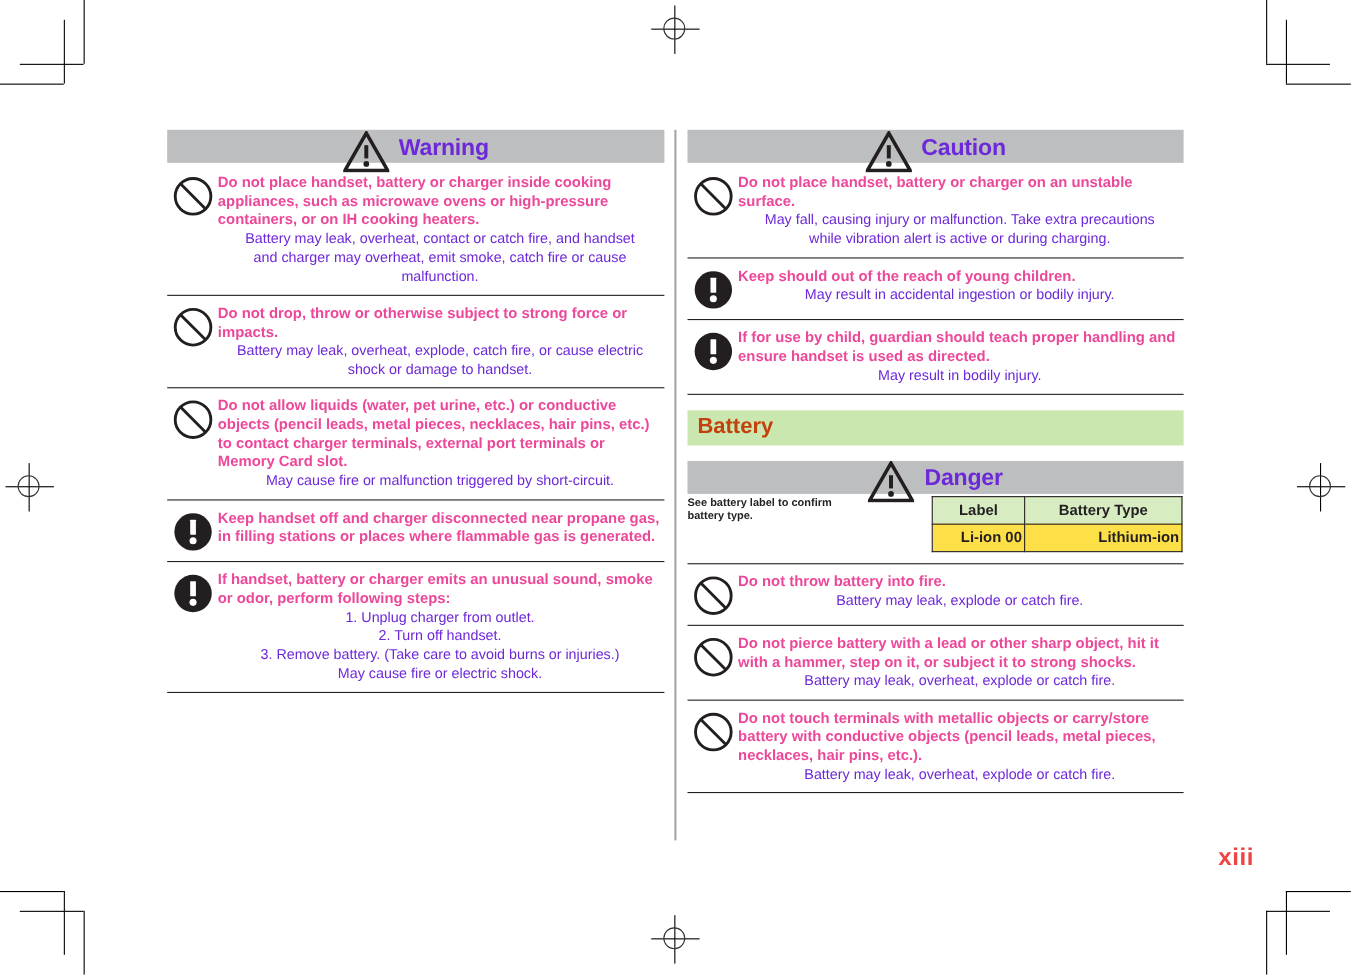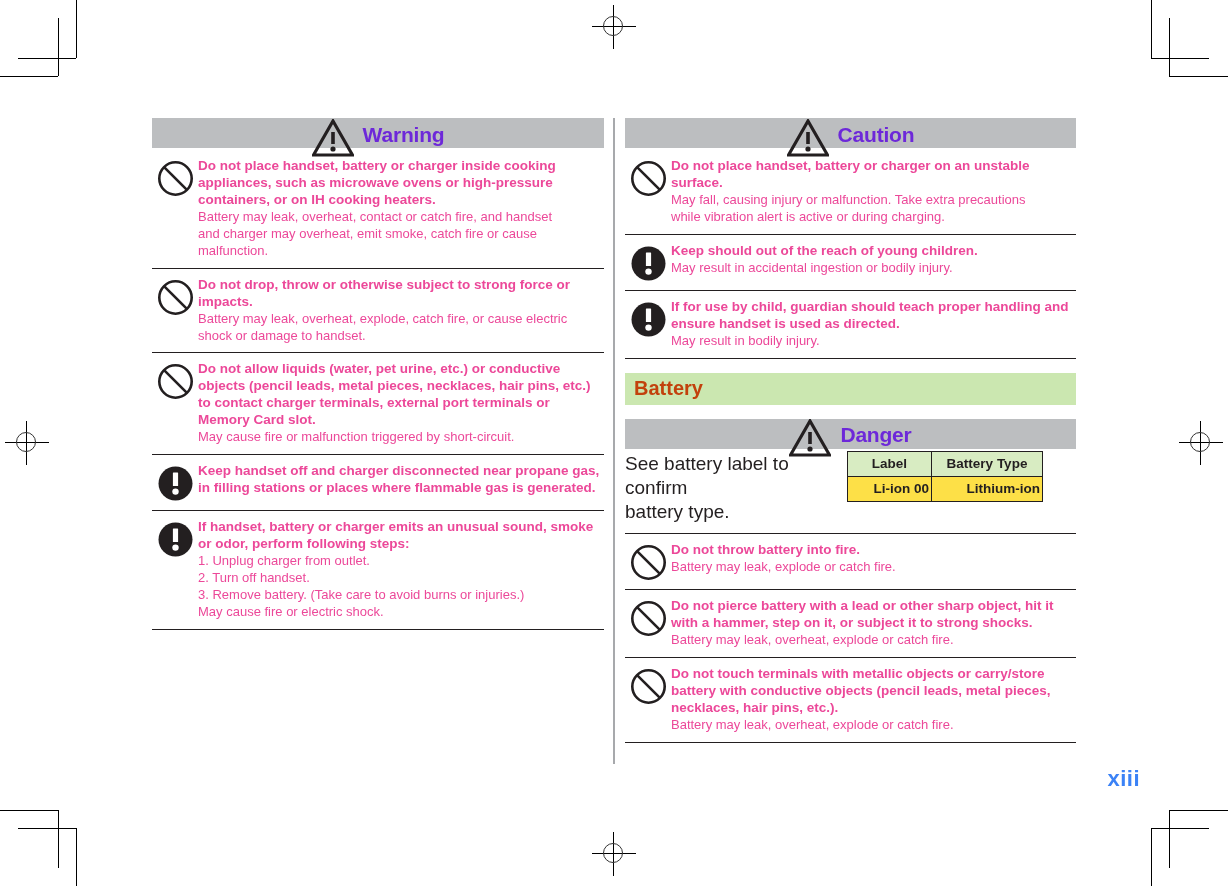--- a/index.html
+++ b/index.html
@@ -123,44 +123,45 @@
   .item-title {
     font-size: 13.5px;
     font-weight: bold;
     line-height: 1.26;
     color: #ec4899;
     margin: 0 0 1px 0;
   }
   .item-desc {
     font-size: 13px;
     line-height: 1.30;
-    color: #ec4899;
+    color: #6d28d9;
     margin: 0;
+    text-align: center;
   }
   .item-desc .ln { display: block; }
 
   
   .battery-label-row {
     display: flex;
     align-items: flex-start;
     border-bottom: 1px solid #231f20;
     padding: 0 0 10px 0;
   }
   .battery-label-text {
     flex: 0 0 222px;
-    font-size: 19px;
-    font-weight: normal;
+    font-size: 10px;
+    font-weight: bold;
     line-height: 1.26;
     padding-top: 1px;
   }
   .battery-label-text .ln { display: block; }
 
   table.batt {
     border-collapse: collapse;
-    width: 196px;
+    width: 228px;
     table-layout: fixed;
   }
   table.batt th, table.batt td {
     border: 1px solid #231f20;
     text-align: center;
     font-size: 13.5px;
     font-weight: bold;
     height: 22px;
     padding: 1px 2px;
     color: #231f20;
@@ -169,21 +170,21 @@
   table.batt td { background: #fde047; text-align: right; }
   table.batt col.c1 { width: 84px; }
 
   
   .folio {
     position: absolute;
     right: 88px;
     top: 766px;
     font-size: 22px;
     font-weight: bold;
-    color: #3b82f6;
+    color: #ef4444;
     letter-spacing: 0.5px;
   }
 </style>
 </head>
 <body>
 
 <div class="page">
 
   <div class="mark v" style="left:76px; top:0; height:58px;"></div>
   <div class="mark h" style="left:18px; top:58px; width:58px;"></div>

